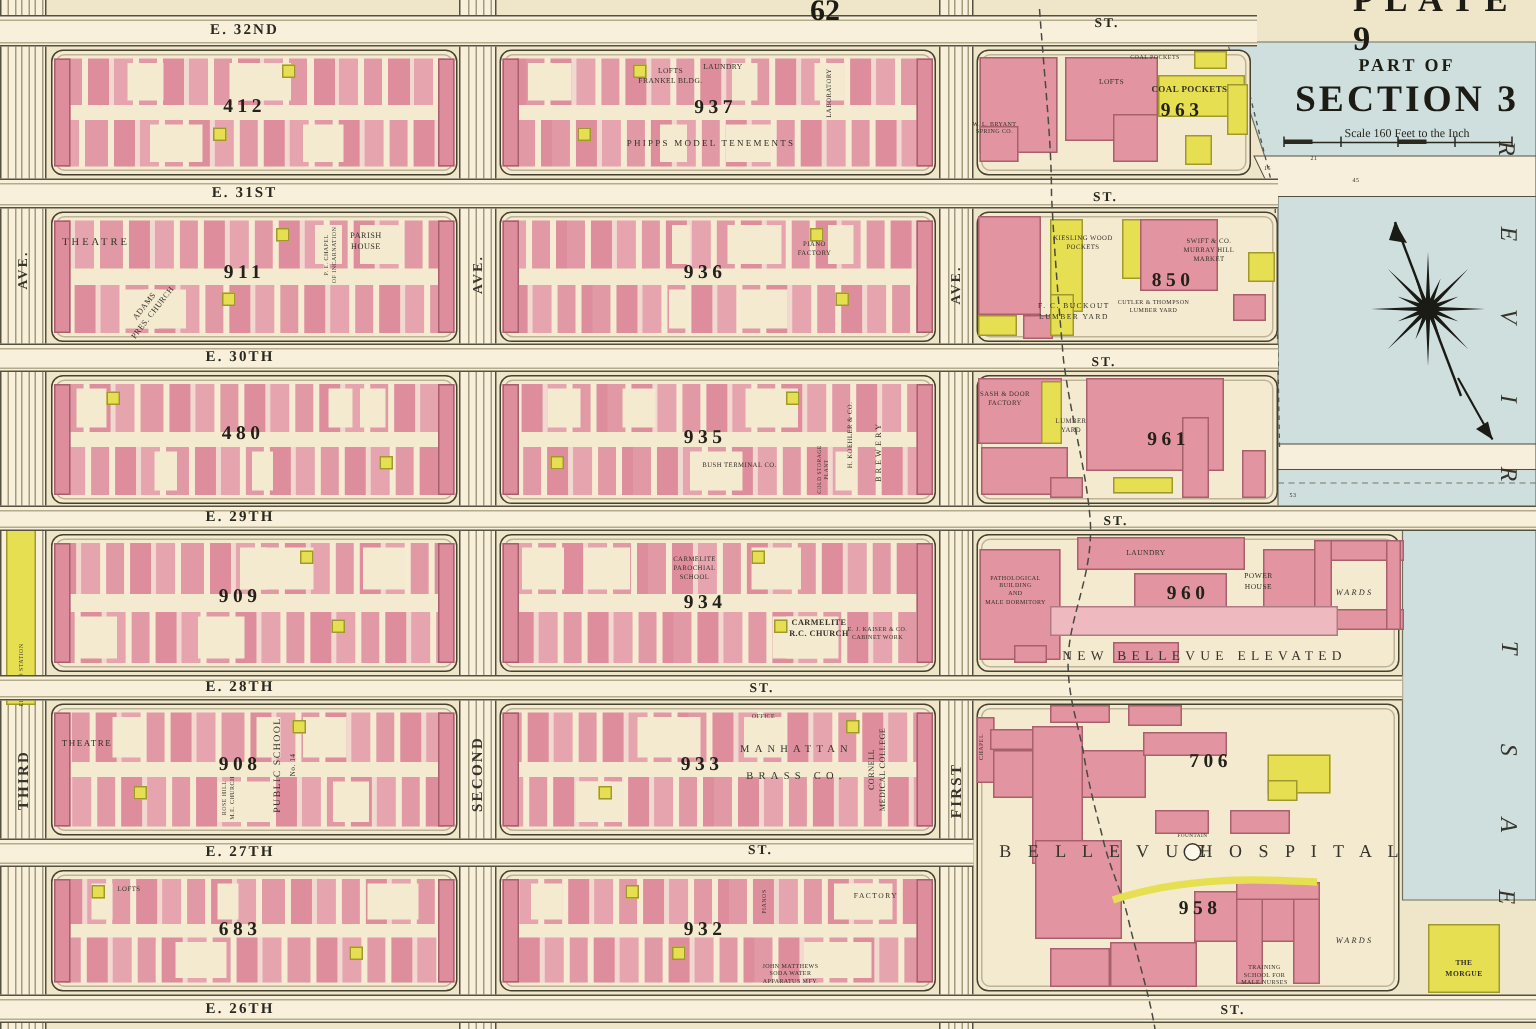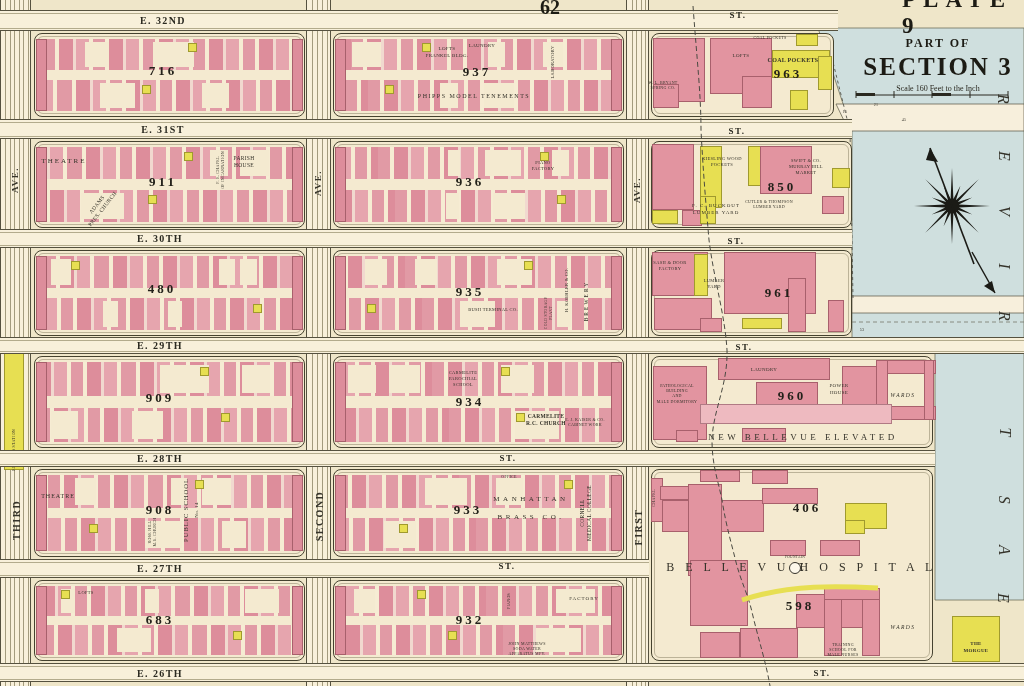--- a/index.html
+++ b/index.html
@@ -133,21 +133,21 @@
       <div class="strip" style="left: 43px; top: 80.04px; width: 253px; height: 31.08px; background-position: 17px 0px;"></div>
       <div class="cap" style="left: 36px; top: 38.88px; height: 72.24px;"></div>
       <div class="cap" style="left: 292px; top: 38.88px; height: 72.24px;"></div>
       <div class="patch p-c" style="left: 163.048px; top: 41.88px; width: 30.4853px; height: 25.08px;"></div>
       <div class="patch p-c" style="left: 201.523px; top: 83.04px; width: 27.9484px; height: 25.08px;"></div>
       <div class="patch p-c" style="left: 85.2523px; top: 41.88px; width: 23.7694px; height: 25.08px;"></div>
       <div class="patch p-c" style="left: 100.15px; top: 83.04px; width: 35.1936px; height: 25.08px;"></div>
       <div class="patch p-c" style="left: 152.708px; top: 41.88px; width: 15.2312px; height: 25.08px;"></div>
       <div class="patch p-y" style="left: 187.835px; top: 43.4px; width: 9px; height: 9px;"></div>
       <div class="patch p-y" style="left: 141.89px; top: 85.4px; width: 9px; height: 9px;"></div>
-      <div class="lbl num" style="left: 163px; top: 71px; transform: translate(-50%, -50%);">716</div>
+      <div class="lbl num" style="left: 163px; top: 71px; transform: translate(-50%, -50%);">412</div>
       <div class="block" style="left: 333px; top: 33px; width: 291px; height: 84px;"></div>
       <div class="strip" style="left: 342px; top: 38.88px; width: 273px; height: 31.08px; background-position: 9px 0px;"></div>
       <div class="strip" style="left: 342px; top: 80.04px; width: 273px; height: 31.08px; background-position: 26px 0px;"></div>
       <div class="cap" style="left: 335px; top: 38.88px; height: 72.24px;"></div>
       <div class="cap" style="left: 611px; top: 38.88px; height: 72.24px;"></div>
       <div class="patch p-c" style="left: 351.596px; top: 41.88px; width: 29.8582px; height: 25.08px;"></div>
       <div class="patch p-c" style="left: 483.83px; top: 83.04px; width: 30.3026px; height: 25.08px;"></div>
       <div class="patch p-c" style="left: 488.168px; top: 41.88px; width: 16.8798px; height: 25.08px;"></div>
       <div class="patch p-c" style="left: 439.706px; top: 83.04px; width: 18.0768px; height: 25.08px;"></div>
       <div class="patch p-c" style="left: 543.134px; top: 41.88px; width: 20.2108px; height: 25.08px;"></div>
@@ -315,21 +315,21 @@
       <div class="patch p-y" style="left: 845px; top: 503px; width: 42px; height: 26px;"></div>
       <div class="patch p-y" style="left: 845px; top: 520px; width: 20px; height: 14px;"></div>
       <div class="patch p-p" style="left: 770px; top: 540px; width: 36px; height: 16px;"></div>
       <div class="patch p-p" style="left: 820px; top: 540px; width: 40px; height: 16px;"></div>
       <div class="patch p-p" style="left: 796px; top: 594px; width: 76px; height: 34px;"></div>
       <div class="patch p-p" style="left: 740px; top: 628px; width: 58px; height: 30px;"></div>
       <div class="patch p-p" style="left: 824px; top: 594px; width: 18px; height: 62px;"></div>
       <div class="patch p-p" style="left: 862px; top: 594px; width: 18px; height: 62px;"></div>
       <div class="patch p-p" style="left: 824px; top: 588px; width: 56px; height: 12px;"></div>
       <div class="patch p-y" style="left: 952px; top: 616px; width: 48px; height: 46px;"></div>
-      <div class="lbl num" style="left: 807px; top: 508px; transform: translate(-50%, -50%);">406</div>
+      <div class="lbl num" style="left: 807px; top: 508px; transform: translate(-50%, -50%);">706</div>
       <div class="block" style="left: 34px; top: 580px; width: 271px; height: 81px;"></div>
       <div class="strip" style="left: 43px; top: 585.67px; width: 253px; height: 29.97px; background-position: 135px 0px;"></div>
       <div class="strip" style="left: 43px; top: 625.36px; width: 253px; height: 29.97px; background-position: 152px 0px;"></div>
       <div class="cap" style="left: 36px; top: 585.67px; height: 69.66px;"></div>
       <div class="cap" style="left: 292px; top: 585.67px; height: 69.66px;"></div>
       <div class="patch p-c" style="left: 244.76px; top: 588.67px; width: 34.644px; height: 23.97px;"></div>
       <div class="patch p-c" style="left: 116.599px; top: 628.36px; width: 24.6075px; height: 23.97px;"></div>
       <div class="patch p-c" style="left: 60.634px; top: 588.67px; width: 14.6706px; height: 23.97px;"></div>
       <div class="patch p-c" style="left: 137.337px; top: 628.36px; width: 13.7407px; height: 23.97px;"></div>
       <div class="patch p-c" style="left: 144.756px; top: 588.67px; width: 13.9728px; height: 23.97px;"></div>
@@ -342,21 +342,21 @@
       <div class="cap" style="left: 335px; top: 585.67px; height: 69.66px;"></div>
       <div class="cap" style="left: 611px; top: 585.67px; height: 69.66px;"></div>
       <div class="patch p-c" style="left: 569.31px; top: 588.67px; width: 25.8939px; height: 23.97px;"></div>
       <div class="patch p-c" style="left: 558.282px; top: 628.36px; width: 22.8628px; height: 23.97px;"></div>
       <div class="patch p-c" style="left: 353.974px; top: 588.67px; width: 21.0152px; height: 23.97px;"></div>
       <div class="patch p-c" style="left: 536.172px; top: 628.36px; width: 29.1594px; height: 23.97px;"></div>
       <div class="patch p-c" style="left: 555.512px; top: 588.67px; width: 31.959px; height: 23.97px;"></div>
       <div class="patch p-y" style="left: 416.785px; top: 590.1px; width: 9px; height: 9px;"></div>
       <div class="patch p-y" style="left: 447.789px; top: 630.6px; width: 9px; height: 9px;"></div>
       <div class="lbl num" style="left: 470px; top: 620px; transform: translate(-50%, -50%);">932</div>
-      <div class="lbl num" style="left: 800px; top: 606px; transform: translate(-50%, -50%);">598</div>
+      <div class="lbl num" style="left: 800px; top: 606px; transform: translate(-50%, -50%);">958</div>
       <div class="lbl" style="left: 447px; top: 52px; font-size: 5px; transform: translate(-50%, -50%);">LOFTS
 FRANKEL BLDG.</div>
       <div class="lbl" style="left: 482px; top: 46px; font-size: 5px; transform: translate(-50%, -50%);">LAUNDRY</div>
       <div class="lbl" style="left: 553px; top: 62px; font-size: 4.5px; transform: translate(-50%, -50%) rotate(-90deg);">LABORATORY</div>
       <div class="lbl" style="left: 474px; top: 97px; font-size: 6px; transform: translate(-50%, -50%); letter-spacing: 1.5px;">PHIPPS MODEL TENEMENTS</div>
       <div class="lbl" style="left: 770px; top: 38px; font-size: 4px; transform: translate(-50%, -50%);">COAL POCKETS</div>
       <div class="lbl" style="left: 741px; top: 56px; font-size: 5px; transform: translate(-50%, -50%);">LOFTS</div>
       <div class="lbl" style="left: 793px; top: 61px; font-size: 6px; transform: translate(-50%, -50%); font-weight: 700;">COAL POCKETS</div>
       <div class="lbl" style="left: 663px; top: 85px; font-size: 4px; transform: translate(-50%, -50%);">W. L. BRYANT
 SPRING CO.</div>

